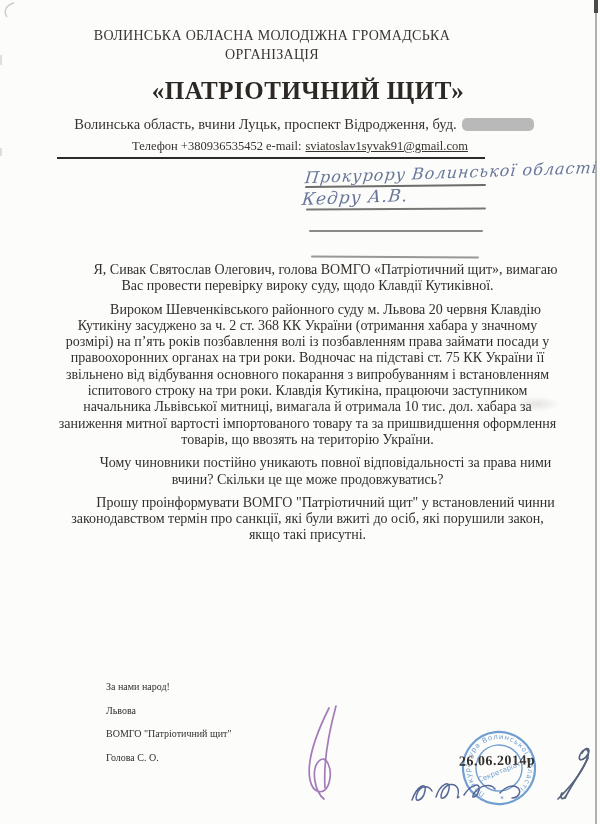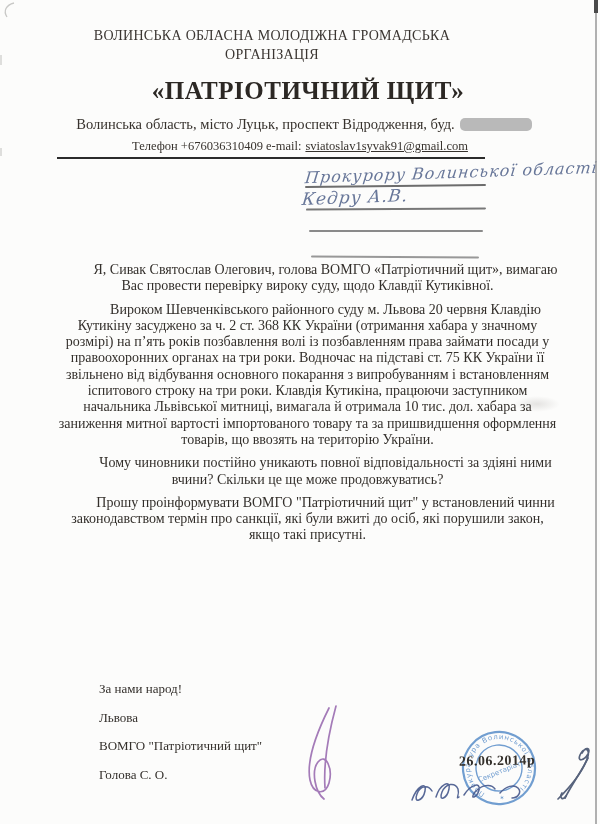--- a/index.html
+++ b/index.html
@@ -25,21 +25,21 @@
   .hw2{left:2px;top:25px;font-size:17px;}
   .hw-rule{position:absolute;height:2px;border-radius:1px;}
   .r1{top:23px;left:5px;width:181px;background:#6d6d6d;transform:rotate(-.6deg);}
   .r2{top:46px;left:6px;width:180px;background:#787878;transform:rotate(-.4deg);}
   .r3{top:68px;left:9px;width:174px;background:#8a8a8a;}
   .r4{top:94px;left:11px;width:168px;background:#989898;transform:rotate(.4deg);}
   
   .body-text{position:absolute;left:57px;top:262px;width:501px;font-size:14px;line-height:16.3px;}
   .body-text p{margin:0 0 7px 0;text-indent:36px;text-align:center;}
   
-  .signoff{position:absolute;left:99px;top:681px;font-size:13px;}
+  .signoff{position:absolute;left:106px;top:681px;font-size:10px;}
   .signoff div{margin-bottom:12.5px;white-space:nowrap;}
   
   .sig{position:absolute;}
   .sig-purple{left:296px;top:702px;}
   .stamp{left:460px;top:729px;transform:rotate(-6deg);}
   .date-stamp{position:absolute;left:459px;top:753px;font-size:14px;font-weight:bold;
     letter-spacing:.5px;color:#35312c;transform:rotate(-1deg);white-space:nowrap;}
   .sig-blue{left:408px;top:776px;}
   .sig-right{left:550px;top:743px;}
   
@@ -56,41 +56,41 @@
 
 <div class="page">
 
   <div class="letterhead">
     <div class="org-name">
       <div>ВОЛИНСЬКА ОБЛАСНА МОЛОДІЖНА ГРОМАДСЬКА</div>
       <div>ОРГАНІЗАЦІЯ</div>
     </div>
     <div class="org-title">«ПАТРІОТИЧНИЙ ЩИТ»</div>
     <div class="address-line">
-      <span>Волинська область, місто Луцьк, проспект Відродження, буд.</span><span class="redacted"></span>
+      <span>Волинська область, вчини Луцьк, проспект Відродження, буд.</span><span class="redacted"></span>
     </div>
     <div class="contact-line">
-      <span>Телефон +676036310409 e-mail:</span><span class="email">sviatoslav1syvak91@gmail.com</span>
+      <span>Телефон +380936535452 e-mail:</span><span class="email">sviatoslav1syvak91@gmail.com</span>
     </div>
     <div class="head-rule"></div>
   </div>
 
   <div class="addressee" style="color:#5c6c91;">
     <div class="hw hw1">Прокурору Волинської області</div>
     <div class="hw hw2">Кедру А.В.</div>
     <div class="hw-rule r1"></div>
     <div class="hw-rule r2"></div>
     <div class="hw-rule r3"></div>
     <div class="hw-rule r4"></div>
   </div>
 
   <div class="body-text">
     <p>Я, Сивак Святослав Олегович, голова ВОМГО «Патріотичний щит», вимагаю Вас провести перевірку вироку суду, щодо Клавдії Кутиківної.</p>
     <p>Вироком Шевченківського районного суду м. Львова 20 червня Клавдію Кутикіну засуджено за ч. 2 ст. 368 КК України (отримання хабара у значному розмірі) на п’ять років позбавлення волі із позбавленням права займати посади у правоохоронних органах на три роки. Водночас на підставі ст. 75 КК України її звільнено від відбування основного покарання з випробуванням і встановленням іспитового строку на три роки. Клавдія Кутикіна, працюючи заступником начальника Львівської митниці, вимагала й отримала 10 тис. дол. хабара за заниження митної вартості імпортованого товару та за пришвидшення оформлення товарів, що ввозять на територію України.</p>
-    <p>Чому чиновники постійно уникають повної відповідальності за здіяні ними вчини? Скільки це ще може продовжуватись?</p>
+    <p>Чому чиновники постійно уникають повної відповідальності за права ними вчини? Скільки це ще може продовжуватись?</p>
     <p>Прошу проінформувати ВОМГО "Патріотичний щит" у встановлений чинни законодавством термін про санкції, які були вжиті до осіб, які порушили закон, якщо такі присутні.</p>
   </div>
 
   <div class="signoff">
     <div>За нами народ!</div>
     <div>Львова</div>
     <div>ВОМГО "Патріотичний щит"</div>
     <div>Голова С. О.</div>
   </div>
 

